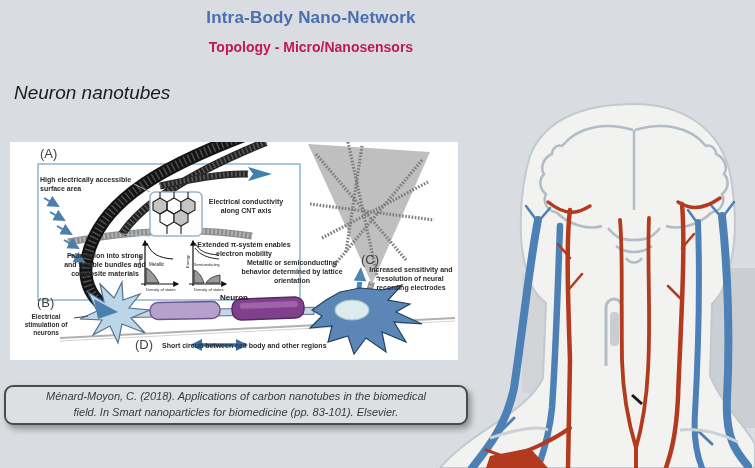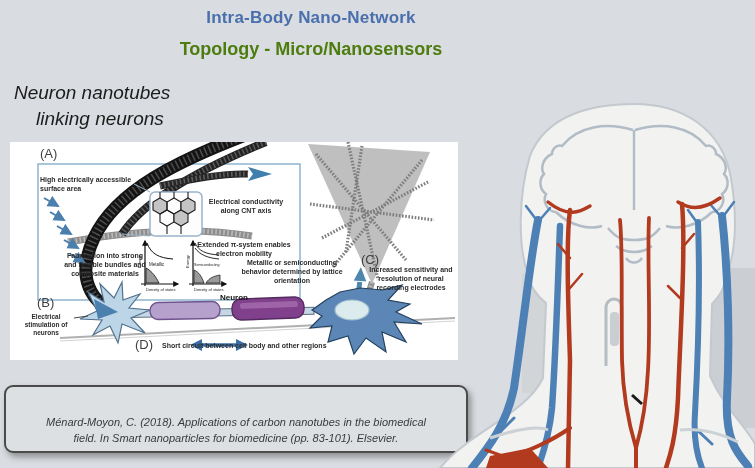--- a/index.html
+++ b/index.html
@@ -1,51 +1,50 @@
 <!DOCTYPE html>
 <html><head>
 <meta charset="utf-8">
 <style>
   * { margin:0; padding:0; box-sizing:border-box; }
   html,body { width:755px; height:468px; overflow:hidden; }
   body { background:#d9dce0; font-family:"Liberation Sans", sans-serif; position:relative; }
 
   .titles { position:absolute; left:0; top:8px; width:622px; text-align:center; }
   .title1 { color:#4a6fad; font-weight:bold; font-size:17px; letter-spacing:.2px; }
-  .title2 { color:#4d7c0f; font-weight:bold; font-size:18px; margin-top:11px; }
+  .title2 { color:#be185d; font-weight:bold; font-size:14px; margin-top:11px; }
 
   .heading { position:absolute; left:14px; top:80px; font-style:italic; font-size:19px; color:#1c1c1c; line-height:1.35; }
   .heading .l2 { padding-left:22px; }
 
   .panel { position:absolute; left:10px; top:142px; width:448px; height:218px; background:#ffffff; }
   .panel svg { position:absolute; left:0; top:0; }
 
   .lbl { position:absolute; color:#2b2b2b; font-weight:bold; font-size:7px; line-height:1.25; }
   .sect { position:absolute; color:#3f3f3f; font-weight:normal; font-size:13px; }
   .ctr { text-align:center; }
 
-  .citation { position:absolute; left:4px; top:385px; width:464px; height:68px;
+  .citation { position:absolute; left:4px; top:385px; width:464px; height:40px;
     background:#dde0e2; border:2px solid #4b4b4b; border-radius:9px;
     box-shadow:3px 4px 6px rgba(0,0,0,.35);
-    display:flex; align-items:flex-end; justify-content:center; padding:4px 38px; }
+    display:flex; align-items:center; justify-content:center; padding:4px 38px; }
   .citation span { font-style:italic; font-size:11px; color:#3a3a3a; text-align:center; line-height:1.45; }
 
   .anatomy { position:absolute; left:430px; top:98px; }
 </style>
 </head>
 <body>
 
 <div class="titles">
   <div class="title1">Intra-Body Nano-Network</div>
   <div class="title2">Topology - Micro/Nanosensors</div>
 </div>
 
 <div class="heading">
   <div class="l1">Neuron nanotubes</div>
-  <div class="l2">linking neurons</div>
 </div>
 
 <div class="panel">
   <svg width="448" height="218" viewBox="0 0 448 218">
     <defs>
       <marker id="ab" markerWidth="8" markerHeight="8" refX="5" refY="3" orient="auto">
         <path d="M0,0 L6,3 L0,6 Z" fill="#4a7fae"></path>
       </marker>
       <marker id="ak" markerWidth="7" markerHeight="7" refX="4" refY="2.5" orient="auto">
         <path d="M0,0 L5,2.5 L0,5 Z" fill="#111"></path>

